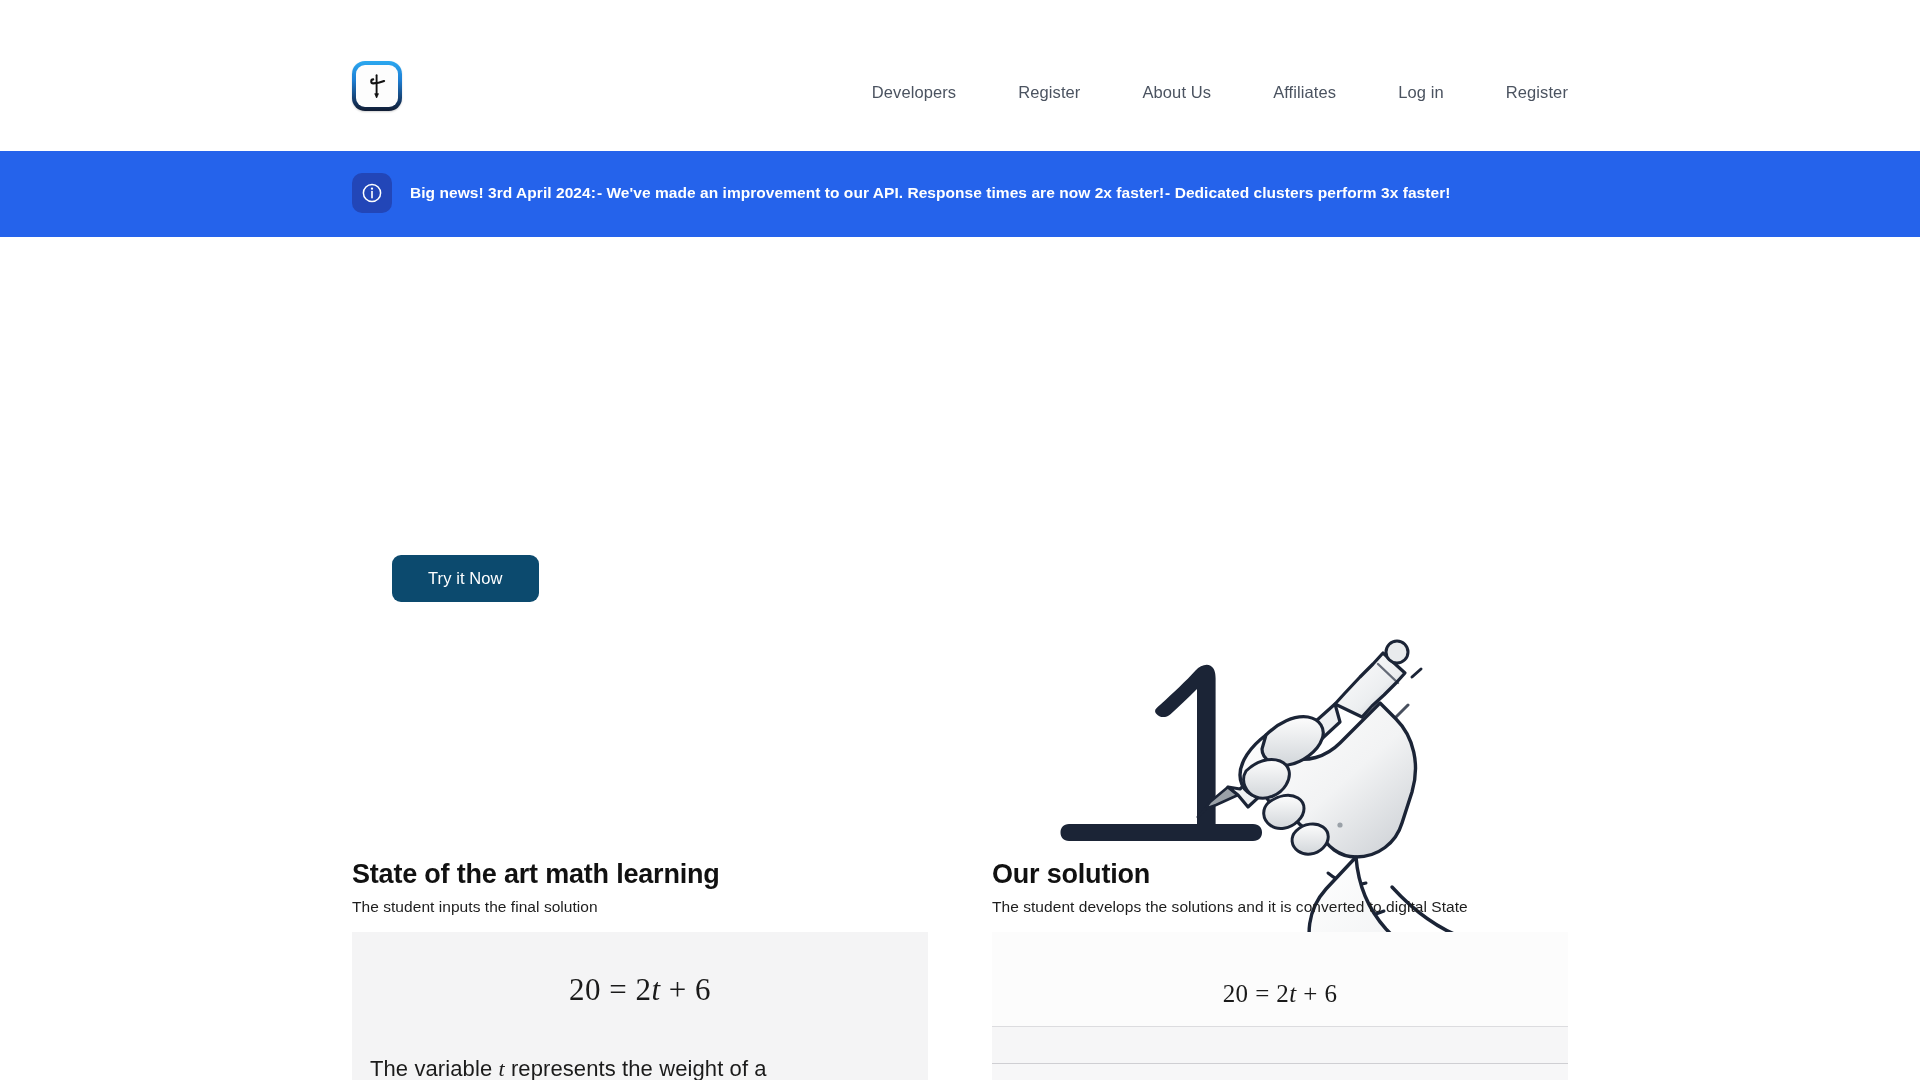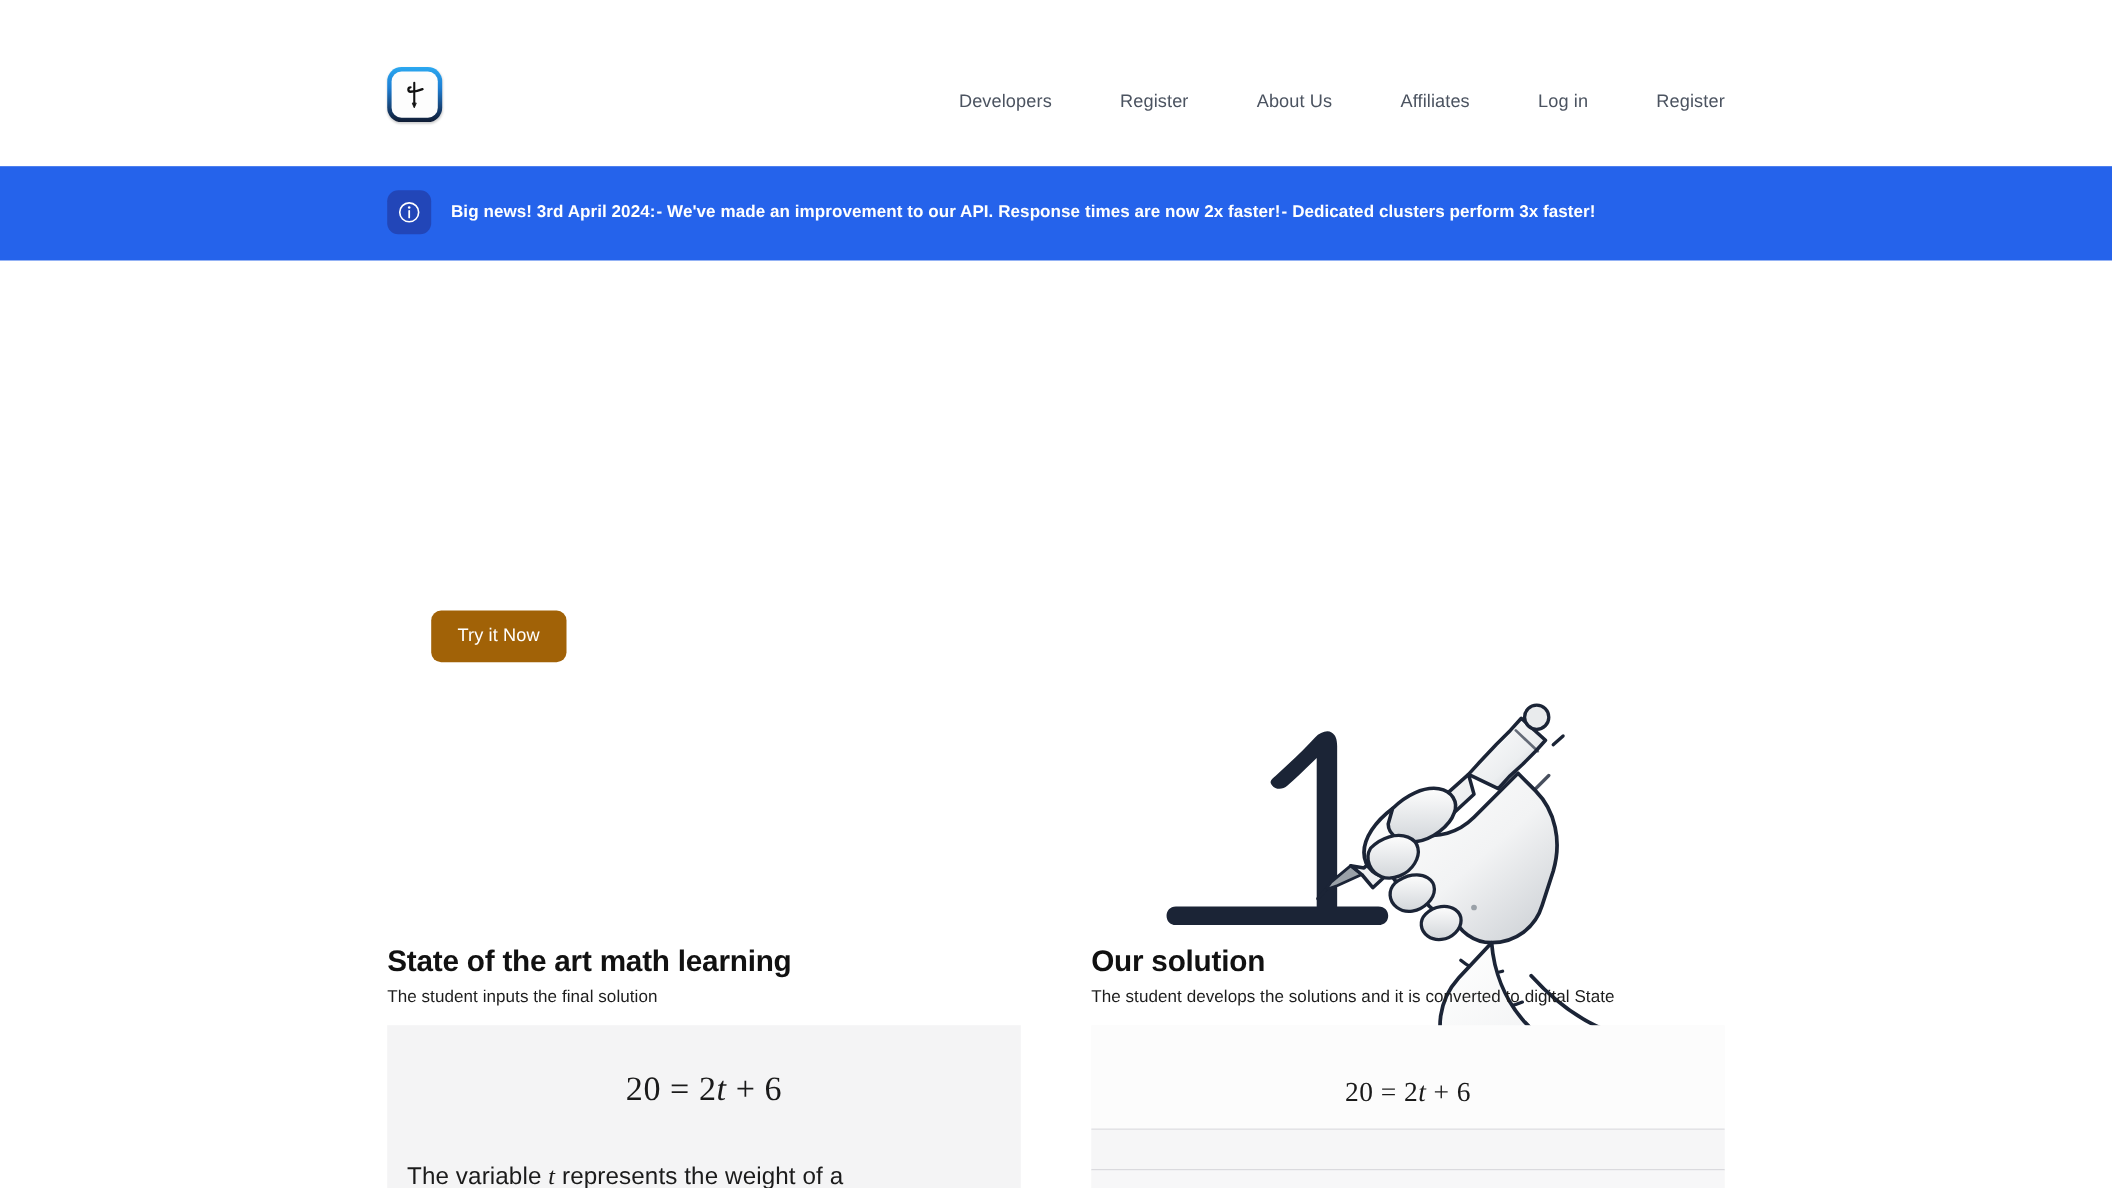--- a/index.html
+++ b/index.html
@@ -137,27 +137,27 @@
   .hero-subtitle {
     margin-top: 30px;
     font-size: 19px;
     line-height: 26px;
     color: #2c3442;
     letter-spacing: 0.05px;
   }
   .cta-button {
     margin-top: 30px;
     display: inline-block;
-    background: #a16207;
+    background: #0c4a6e;
     color: #ffffff;
     border: none;
     border-radius: 9px;
     font-size: 16.5px;
     font-family: "Liberation Sans", sans-serif;
-    padding: 14px 24px;
+    padding: 14px 36px;
     cursor: pointer;
     letter-spacing: 0.1px;
   }
 
   .hero-art {
     position: absolute;
     left: 1040px;
     top: 320px;
     width: 460px;
     height: 450px;

